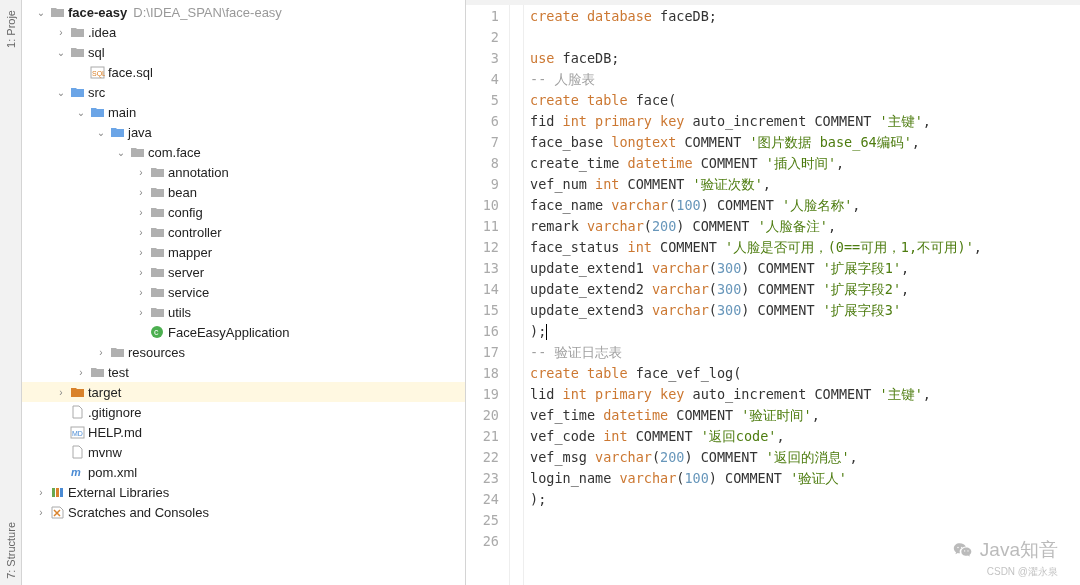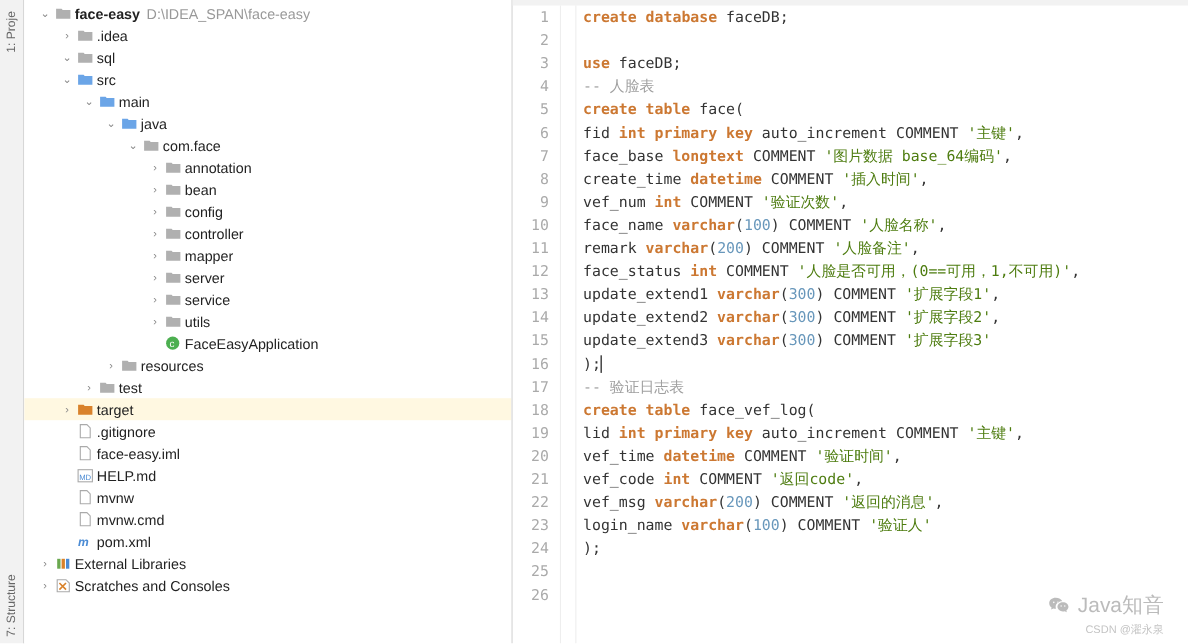--- a/index.html
+++ b/index.html
@@ -17,21 +17,21 @@
 .path-hint { color: #999; margin-left: 6px; }
 .ind { display:inline-block; }
 .editor-side { flex: 1; display: flex; flex-direction: column; border-left: 1px solid #d4d4d4; }
 .tab-bar { height: 5px; background: #f2f2f2;}
 .editor { flex: 1; display: flex; font-family: "Consolas","Menlo",monospace; font-size: 13.5px; line-height: 21px; }
 .gutter { width: 44px; text-align: right; color: #aaa; padding-right: 10px; border-right: 1px solid #eee; padding-top: 1px; user-select:none; }
 .gutter div { height: 21px; }
 .fold-col { width: 14px; border-right: 1px solid #eee; position:relative; }
 .code { flex: 1; padding-left: 6px; padding-top: 1px; white-space: pre; position: relative; }
 .code-line { height: 21px; }
-.kw { color: #cc7832; font-weight: bold; }
+.kw { color: #cc7832; }
 .num { color: #6897bb; }
 .str { color: #4d7c0f; } 
 .cmt { color: #a0a0a0; }
 .caret { border-left: 1px solid #000; display:inline-block; height:16px; vertical-align:middle; }
 .watermark { position: absolute; right: 22px; bottom: 22px; color: rgba(120,120,120,0.5); font-size: 19px; font-family: sans-serif; display:flex; align-items:center; gap:6px; }
 .watermark-sm { position:absolute; right:22px; bottom:6px; color:rgba(120,120,120,0.45); font-size:10px;}
 svg { display:block; }
 </style>
 </head>
 <body>
@@ -68,20 +68,31 @@
         <span class="ind" style="width:28px"></span>
         <span class="chev">⌄</span>
         <span class="ico">
           <svg width="15" height="13">
             <path fill="#b0b0b0" d="M1 2h5l1 1h7v8H1z"></path>
           </svg>
         </span>
         <span class="label">sql</span>
       </div>
       <div class="tree-row">
+        <span class="ind" style="width:48px"></span>
+        <span class="chev"></span>
+        <span class="ico">
+          <svg width="15" height="13">
+            <rect x="1" y="1" width="13" height="11" fill="#fff" stroke="#aaa"></rect>
+            <text x="2" y="10" font-size="7" fill="#d9822b">SQL</text>
+          </svg>
+        </span>
+        <span class="label">face.sql</span>
+      </div>
+      <div class="tree-row">
         <span class="ind" style="width:28px"></span>
         <span class="chev">⌄</span>
         <span class="ico">
           <svg width="15" height="13">
             <path fill="#6ba5e7" d="M1 2h5l1 1h7v8H1z"></path>
           </svg>
         </span>
         <span class="label">src</span>
       </div>
       <div class="tree-row">
@@ -242,56 +253,36 @@
           <svg width="13" height="14">
             <path fill="#fff" stroke="#aaa" d="M2 1h6l3 3v9H2z"></path>
           </svg>
         </span>
         <span class="label">.gitignore</span>
       </div>
       <div class="tree-row">
         <span class="ind" style="width:28px"></span>
         <span class="chev"></span>
         <span class="ico">
+          <svg width="15" height="13">
+            <rect x="1" y="1" width="13" height="11" fill="#fff" stroke="#aaa"></rect>
+            <text x="2" y="10" font-size="7" fill="#4b8bd4">MD</text>
+          </svg>
+        </span>
+        <span class="label">HELP.md</span>
+      </div>
+      <div class="tree-row">
+        <span class="ind" style="width:28px"></span>
+        <span class="chev"></span>
+        <span class="ico">
           <svg width="13" height="14">
             <path fill="#fff" stroke="#aaa" d="M2 1h6l3 3v9H2z"></path>
           </svg>
         </span>
-        <span class="label">face-easy.iml</span>
-      </div>
-      <div class="tree-row">
-        <span class="ind" style="width:28px"></span>
-        <span class="chev"></span>
-        <span class="ico">
-          <svg width="15" height="13">
-            <rect x="1" y="1" width="13" height="11" fill="#fff" stroke="#aaa"></rect>
-            <text x="2" y="10" font-size="7" fill="#4b8bd4">MD</text>
-          </svg>
-        </span>
-        <span class="label">HELP.md</span>
-      </div>
-      <div class="tree-row">
-        <span class="ind" style="width:28px"></span>
-        <span class="chev"></span>
-        <span class="ico">
-          <svg width="13" height="14">
-            <path fill="#fff" stroke="#aaa" d="M2 1h6l3 3v9H2z"></path>
-          </svg>
-        </span>
         <span class="label">mvnw</span>
-      </div>
-      <div class="tree-row">
-        <span class="ind" style="width:28px"></span>
-        <span class="chev"></span>
-        <span class="ico">
-          <svg width="13" height="14">
-            <path fill="#fff" stroke="#aaa" d="M2 1h6l3 3v9H2z"></path>
-          </svg>
-        </span>
-        <span class="label">mvnw.cmd</span>
       </div>
       <div class="tree-row">
         <span class="ind" style="width:28px"></span>
         <span class="chev"></span>
         <span class="ico">
           <svg width="15" height="14">
             <text x="1" y="11" font-size="11" fill="#4b8bd4" font-weight="bold" font-style="italic">m</text>
           </svg>
         </span>
         <span class="label">pom.xml</span>

